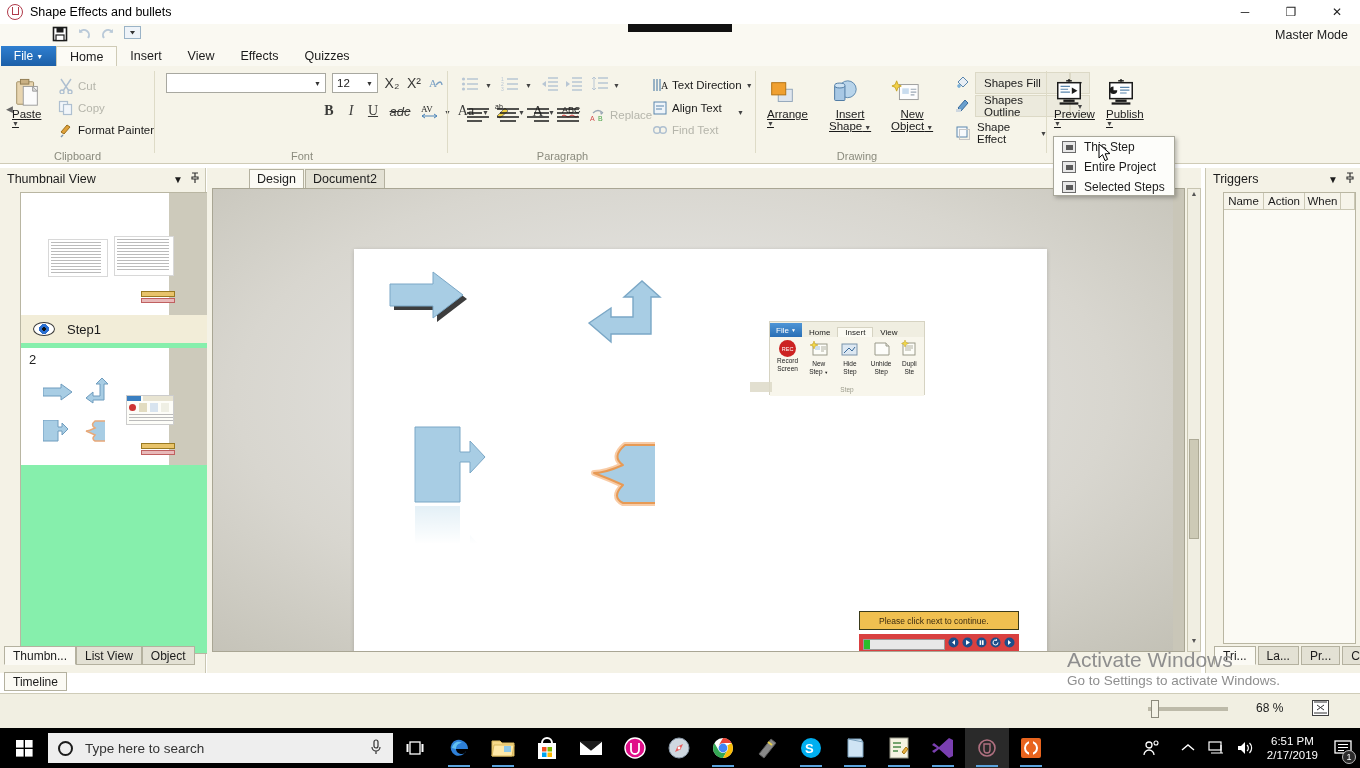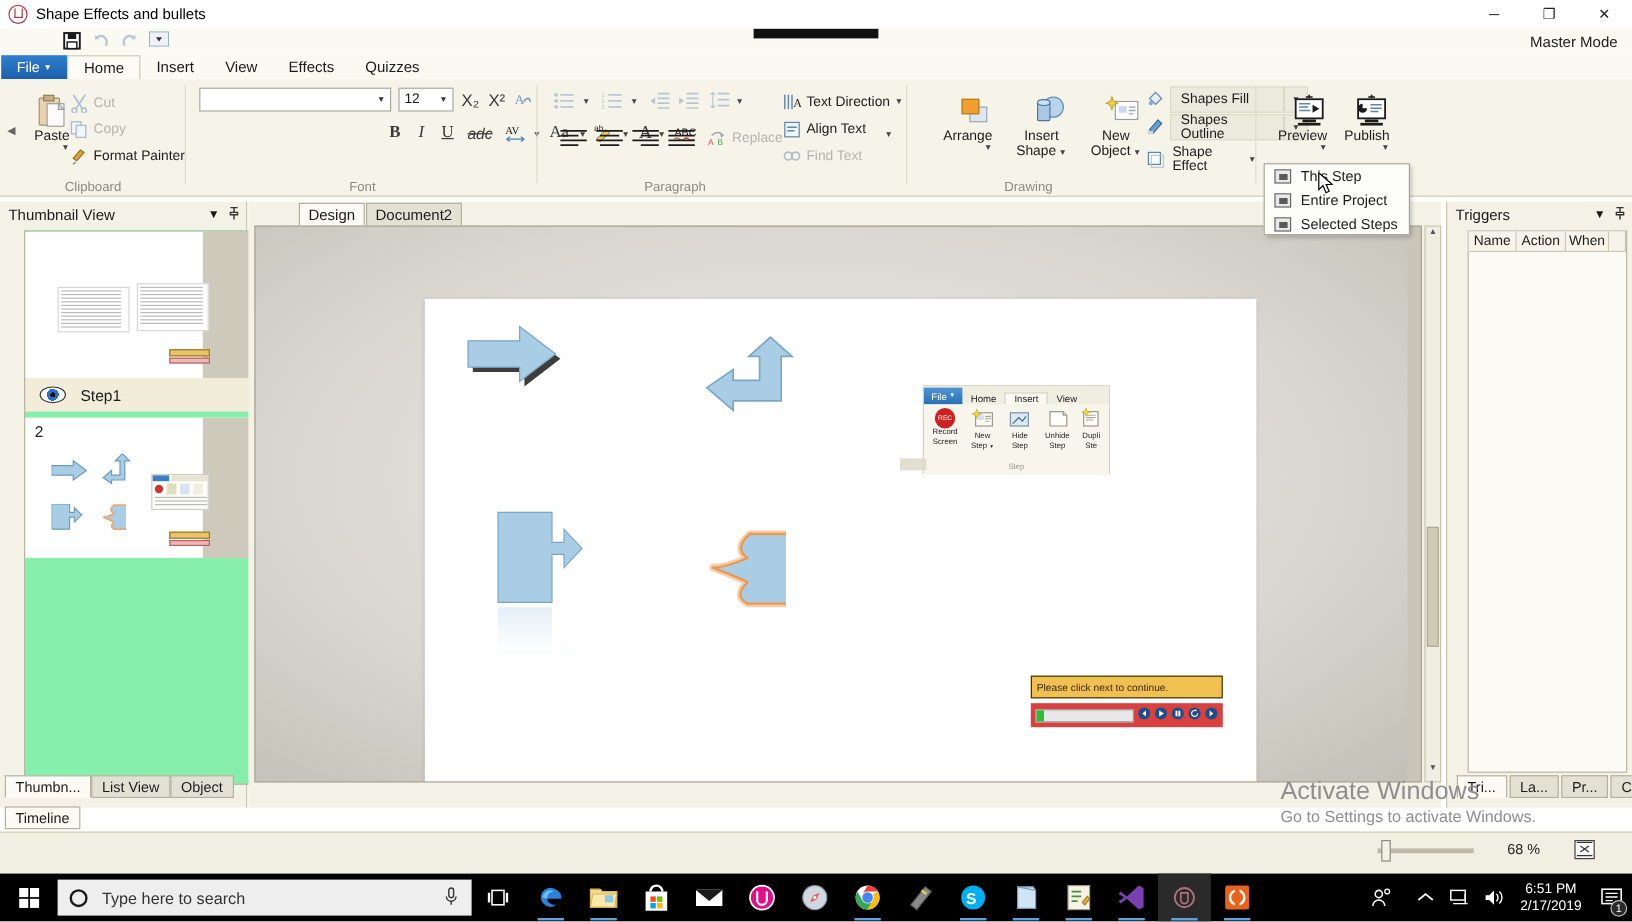--- a/index.html
+++ b/index.html
@@ -74,22 +74,22 @@
   }
   .grp { position: absolute; top: 0; height: 98px; }
   .grp .glabel {
     position: absolute; bottom: 2px; width: 100%; text-align: center;
     font-size: 11px; color: #8b8b7e;
   }
   .grp .sep {
     position: absolute; right: 0; top: 5px; width: 1px; height: 82px; background: #dedbc7;
   }
   .big {
-    display: flex; flex-direction: column; align-items: flex-end; justify-content: flex-start;
-    font-size: 11.5px; color: #1b1b1b; cursor: default; padding-top: 4px;
+    display: flex; flex-direction: column; align-items: flex-start; justify-content: flex-start;
+    font-size: 11.5px; color: #1b1b1b; cursor: default; padding-top: 4px; text-decoration: underline;
   }
   .big .lbl { text-align: center; line-height: 12px; }
   .dis { color: #b5b5ab; }
   .mini { display: flex; align-items: center; gap: 4px; font-size: 11.5px; }
   .icon16 { width: 16px; height: 16px; display: inline-block; flex: none; }
   .icon32 { width: 30px; height: 30px; display: inline-block; }
   .caretdn { font-size: 7px; line-height: 7px; color: #444; }
 
   .fontbox {
     position: absolute; border: 1px solid #a8a8a0; background: #fff; height: 20px;
@@ -807,21 +807,21 @@
                 </svg>
               <div style="font-size:6.5px;line-height:7.5px;"><span>Dupli</span><br><span>Ste</span></div>
             </div>
           </div>
           <div style="position:absolute;left:0;bottom:1px;width:100%;text-align:center;font-size:6.5px;color:#9a9a8a;">Step</div>
 
           <div style="position:absolute;left:-20px;top:60px;width:22px;height:10px;background:#ddd9c8;opacity:.85;"></div>
         </div>
 
         <div class="shp" style="left:505px;top:314px;width:160px;">
-          <div style="height:19px;background:#f0c050;border:1px solid #3a3a1a;display:flex;align-items:center;padding-left:4px;font-size:8.5px;color:#3a2a10;">Please click next to continue.</div>
+          <div style="height:19px;background:#f0c050;border:1px solid #3a3a1a;display:flex;align-items:center;padding-left:19px;font-size:8.5px;color:#3a2a10;margin-top:48px;">Please click next to continue.</div>
           <div style="height:20px;margin-top:4px;background:#d94040;display:flex;align-items:center;padding:0 4px;gap:3px;">
             <div style="flex:1;height:11px;background:#e8e8e8;border:1px solid #9a9a9a;position:relative;">
               <div style="position:absolute;left:0;top:0;width:8%;height:100%;background:#2bbf2b;"></div>
             </div>
             <span><svg width="11" height="11" viewBox="0 0 11 11">
                   <circle cx="5.5" cy="5.5" r="5" fill="#1d4e8a"></circle>
                   <path d="M7 3 L4 5.5 L7 8 Z" fill="#fff"></path>
                 </svg></span>
             <span><svg width="11" height="11" viewBox="0 0 11 11">
                   <circle cx="5.5" cy="5.5" r="5" fill="#1d4e8a"></circle>

